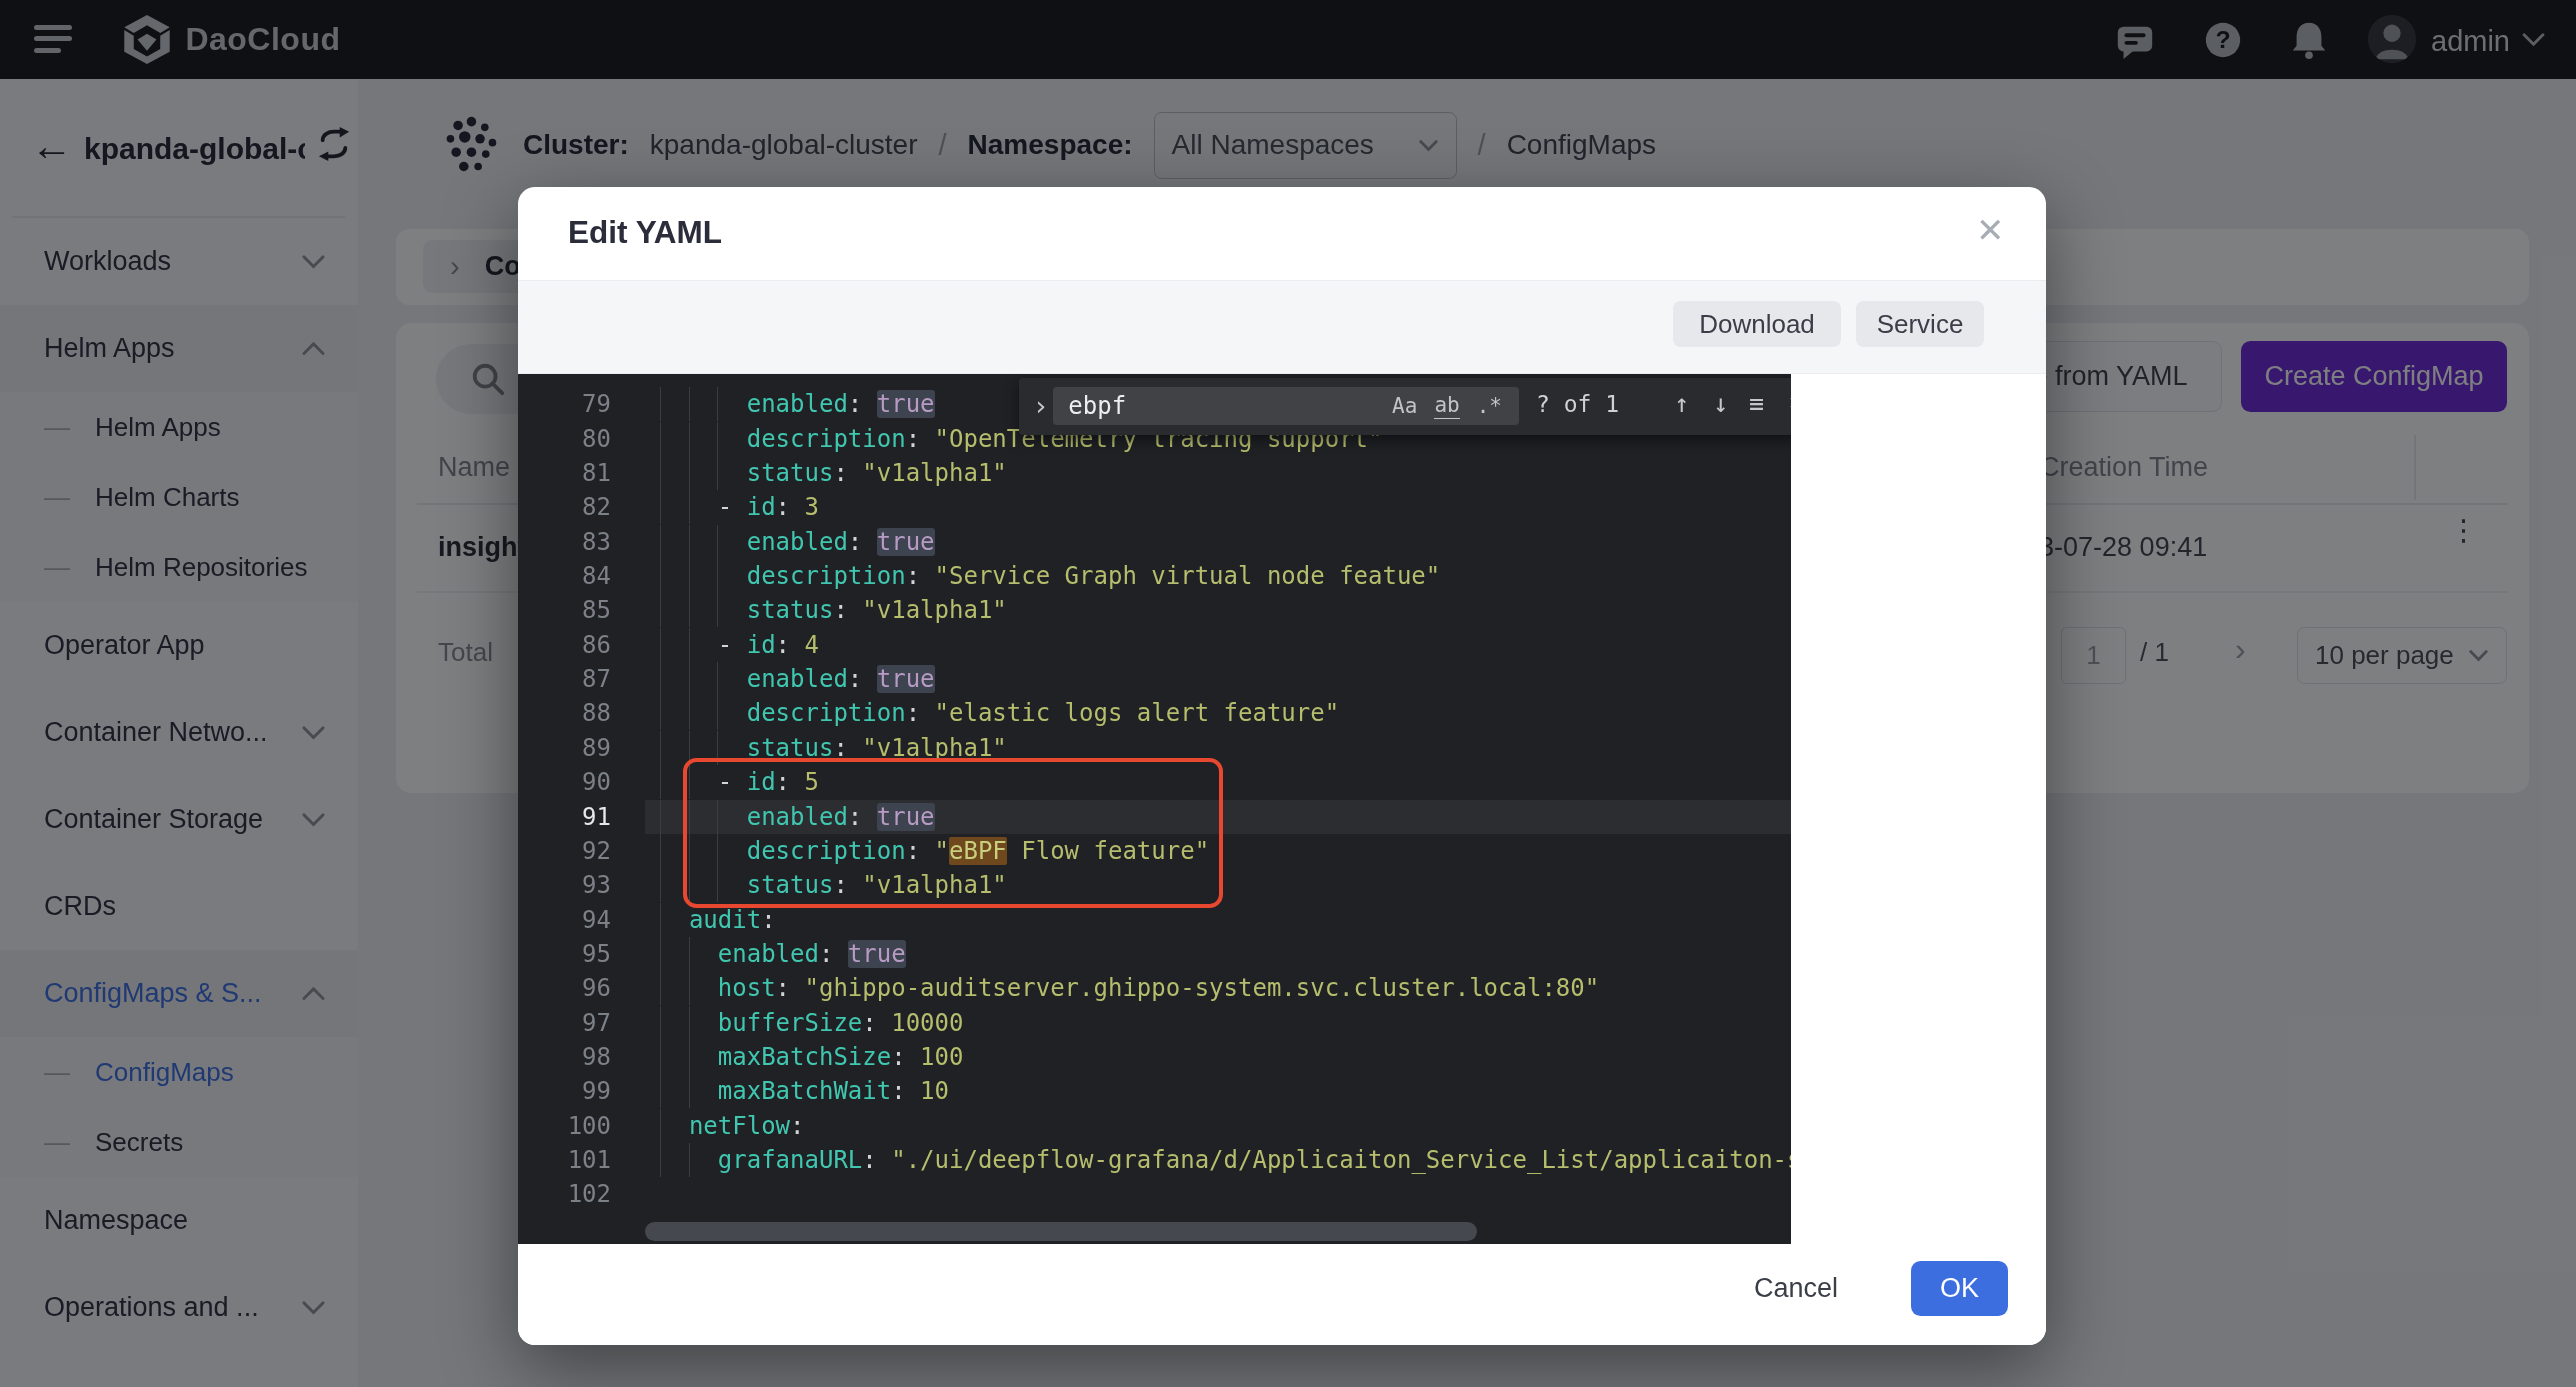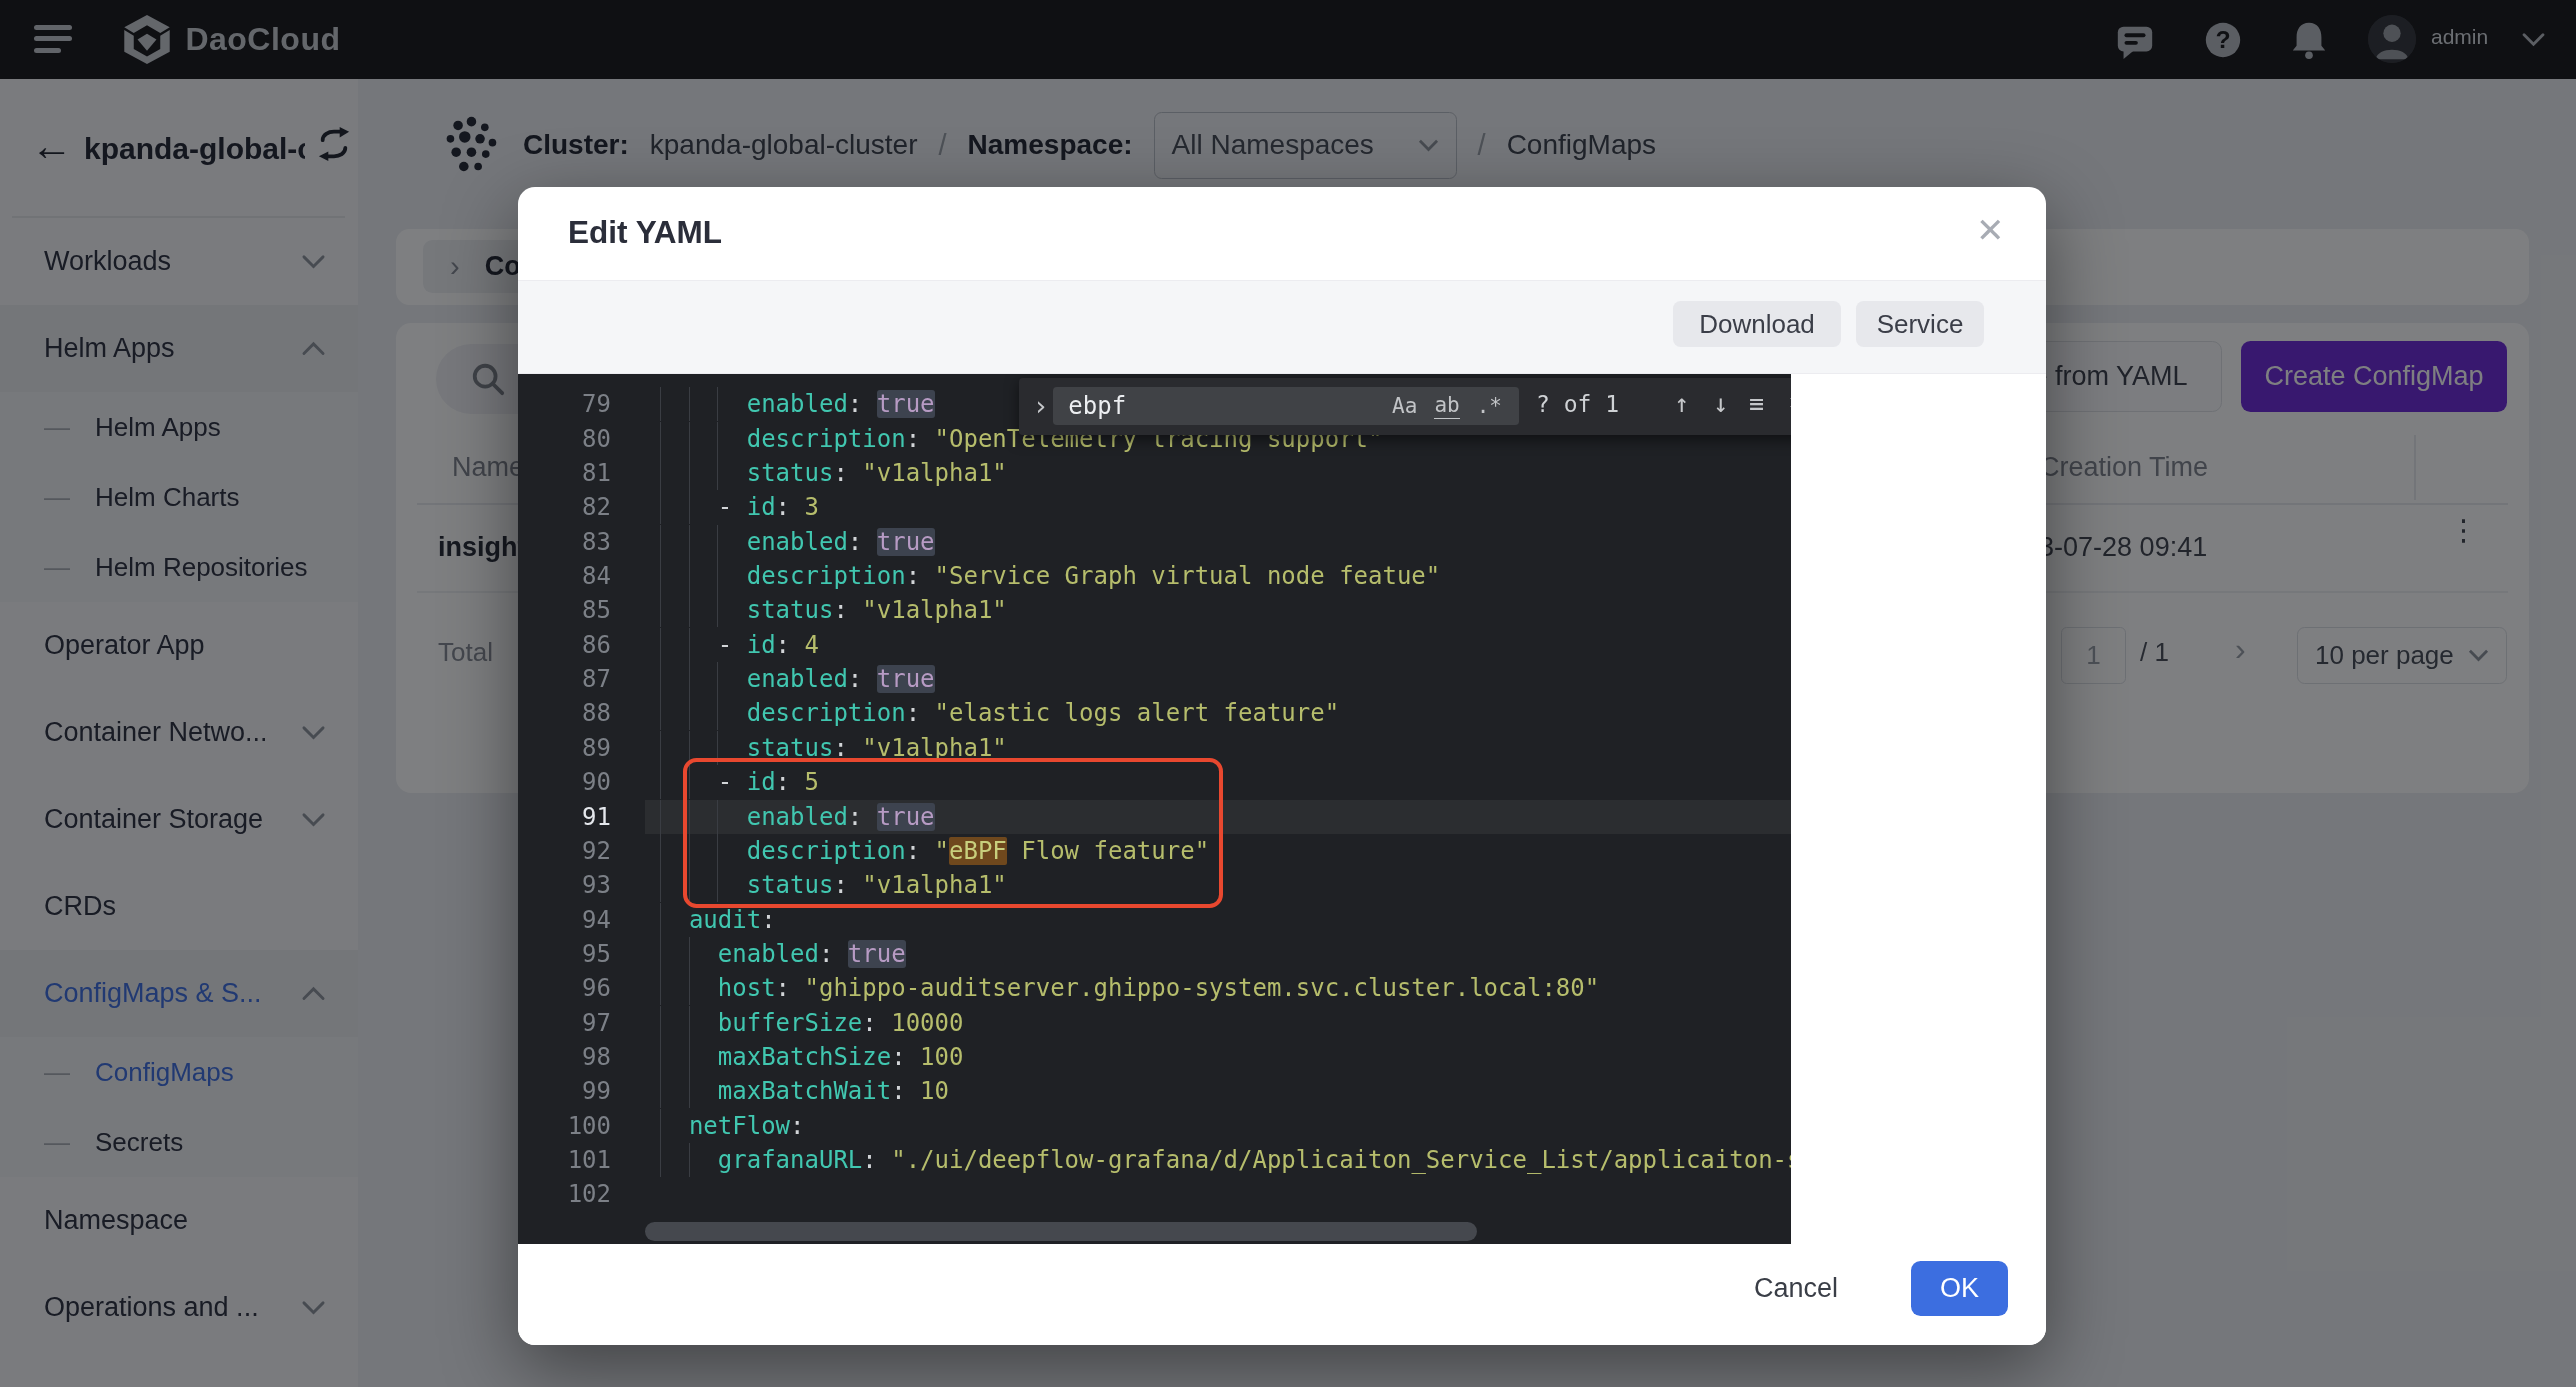--- a/index.html
+++ b/index.html
@@ -10,21 +10,21 @@
   #topbar { position:absolute; left:0; top:0; width:2576px; height:79px; background:#17181b; z-index:1; }
   #hamburger { position:absolute; left:34px; top:25px; width:38px; height:30.5px; cursor:pointer; }
   #hamburger span { display:block; height:4.8px; border-radius:2.9px; background:#c3c6cc; margin-bottom:6.7px; }
   #hamburger span:nth-child(3){ width:70%; }
   #logo { position:absolute; left:122px; top:13.4px; display:flex; align-items:center; gap:13.4px; }
   #logo .cube { width:50px; height:53px; }
   #logo .brand { font-size:32px; font-weight:bold; color:#c9ccd2; letter-spacing:0.5px; }
   .tb-ic { position:absolute; top:19px; width:42px; height:42px; color:#b7bac0; }
   #avatar { position:absolute; left:2368px; top:15.3px; width:48px; height:48px; border-radius:50%;
             background:#34363b; overflow:hidden; }
-  #tb-user { position:absolute; left:2431px; top:25px; font-size:21px; color:#d8dbe0; }
+  #tb-user { position:absolute; left:2431px; top:25px; font-size:29px; color:#d8dbe0; }
   #tb-caret { position:absolute; left:2521px; top:30.5px; }
 
   
   #sidebar { position:absolute; left:0; top:79px; width:358px; height:1308px; background:#f6f7f9; z-index:1; }
   #side-head { position:absolute; left:0; top:0; width:358px; height:137px; }
   #back-arrow { position:absolute; left:30.5px; top:46px; font-size:42px; font-weight:bold; color:#20242f; line-height:42px; cursor:pointer;}
   #side-cluster { position:absolute; left:84px; top:53px; width:221px; font-size:30px; font-weight:bold; color:#232634;
                   white-space:nowrap; overflow:hidden; }
   #switch-ic { position:absolute; left:317px; top:48px; width:34px; height:34px; color:#20242f; cursor:pointer; }
   #side-div { position:absolute; left:12.4px; top:137px; width:333px; height:1.9px; background:#e3e5e9; }
@@ -56,21 +56,21 @@
              display:flex; align-items:center; gap:25px; padding:0 27px; font-size:27px; color:#222632; font-weight:bold; cursor:pointer;}
   #co-chip .gt { color:#868b94; font-weight:normal; font-size:29px; }
   #bg-card { position:absolute; left:38px; top:244px; width:2133px; height:470px; background:#ffffff; border-radius:15.3px; }
   #bg-search { position:absolute; left:40px; top:21px; width:343px; height:70px; background:#f0f1f4; border-radius:35px; }
   #bg-search svg { position:absolute; left:34px; top:17px; }
   .bgbtn { position:absolute; top:18px; height:71px; border-radius:9.5px; font-size:27px;
            display:flex; align-items:center; justify-content:center; cursor:pointer; }
   #btn-from-yaml { left:1536px; width:290px; background:#fbfbfc; border:1.9px solid #dfe2e7; color:#3c404b; }
   #btn-create-cm { left:1845px; width:266px; background:#6d28d9; color:#ffffff; }
   #bg-thead { position:absolute; left:0px; top:106px; width:2133px; height:76px; font-size:27px; color:#80858e; }
-  #bg-thead .cell-name { position:absolute; left:56px; top:23px; }
+  #bg-thead .cell-name { position:absolute; left:42px; top:23px; }
   #bg-thead .cell-time { position:absolute; left:1644px; top:23px; }
   #bg-thead .vline { position:absolute; left:2018px; top:5.7px; width:1.9px; height:65px; background:#e9ebee; }
   #bg-thead .hline { position:absolute; left:21px; bottom:0; width:2091px; height:1.9px; background:#e9ebee; }
   #bg-row { position:absolute; left:0px; top:182px; width:2133px; height:88px; font-size:27px; cursor:pointer;}
   #bg-row .name { position:absolute; left:42px; top:27px; font-weight:bold; color:#262a36; white-space:nowrap;}
   #bg-row .time { position:absolute; left:1598px; top:27px; color:#40444e; }
   #bg-row .kebab { position:absolute; left:2053px; top:17px; font-size:29px; color:#3f434c; letter-spacing:0;
                    line-height:17px; text-align:center; width:19px; cursor:pointer;}
   #bg-row .hline { position:absolute; left:21px; bottom:0; width:2091px; height:1.9px; background:#eef0f2; }
   #bg-foot { position:absolute; left:0; top:270px; width:2133px; height:114px; font-size:26px; color:#868b94; }

